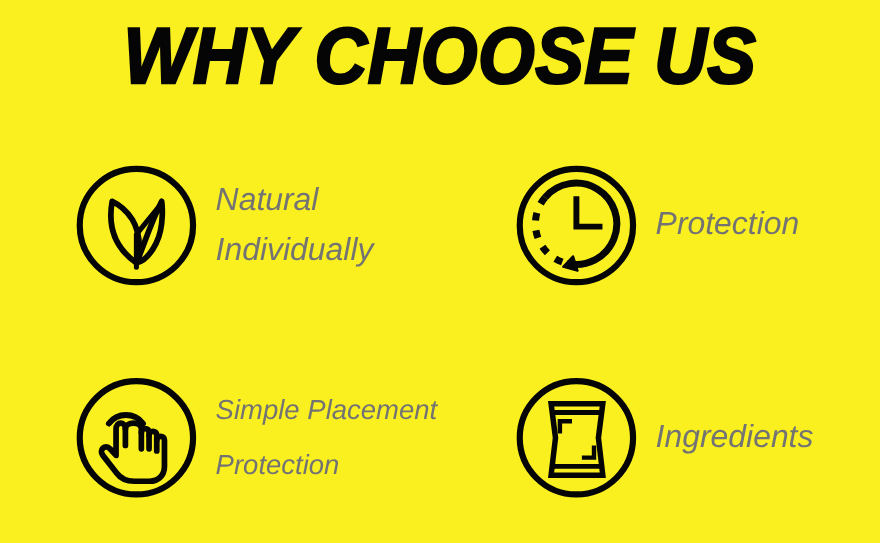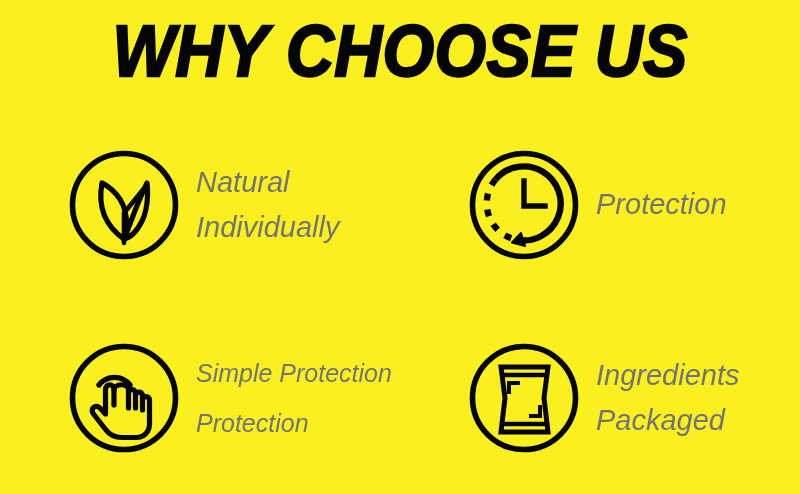--- a/index.html
+++ b/index.html
@@ -155,21 +155,21 @@
                    L46 48
                    C46 41 37.5 41 37.5 48 Z" fill="none" stroke="#050505" stroke-width="5.2" stroke-linejoin="round" stroke-linecap="round"></path>
 
           <path d="M60.5 51 L60.5 66" fill="none" stroke="#050505" stroke-width="5.2" stroke-linecap="round"></path>
           <path d="M67.5 53.5 L67.5 66" fill="none" stroke="#050505" stroke-width="5.2" stroke-linecap="round"></path>
           <path d="M74.5 58 L74.5 68" fill="none" stroke="#050505" stroke-width="5.2" stroke-linecap="round"></path>
           <path d="M46 48 L46 63" fill="none" stroke="#050505" stroke-width="5.2" stroke-linecap="round"></path>
         </svg>
       </span>
       <div class="feature-label">
-        <div>Simple Protection</div>
+        <div>Simple Placement</div>
         <div>Protection</div>
       </div>
     </div>
 
     <div class="feature">
       <span class="icon-wrap">
         <svg viewBox="0 0 112 112" xmlns="http://www.w3.org/2000/svg">
           <circle cx="56" cy="56" r="51.5" fill="none" stroke="#050505" stroke-width="5.6"></circle>
 
           <path d="M33 25
@@ -184,18 +184,17 @@
 
           <path d="M33.5 82 L79.5 82" fill="none" stroke="#050505" stroke-width="4.4"></path>
 
           <path d="M41 52 L41 41 L52 41" fill="none" stroke="#050505" stroke-width="4" stroke-linecap="butt" stroke-linejoin="miter"></path>
 
           <path d="M72 63 L72 74 L61 74" fill="none" stroke="#050505" stroke-width="4" stroke-linecap="butt" stroke-linejoin="miter"></path>
         </svg>
       </span>
       <div class="feature-label">
         <div>Ingredients</div>
-        <div>Packaged</div>
       </div>
     </div>
 
   </div>
 </div>
 
 </body></html>

